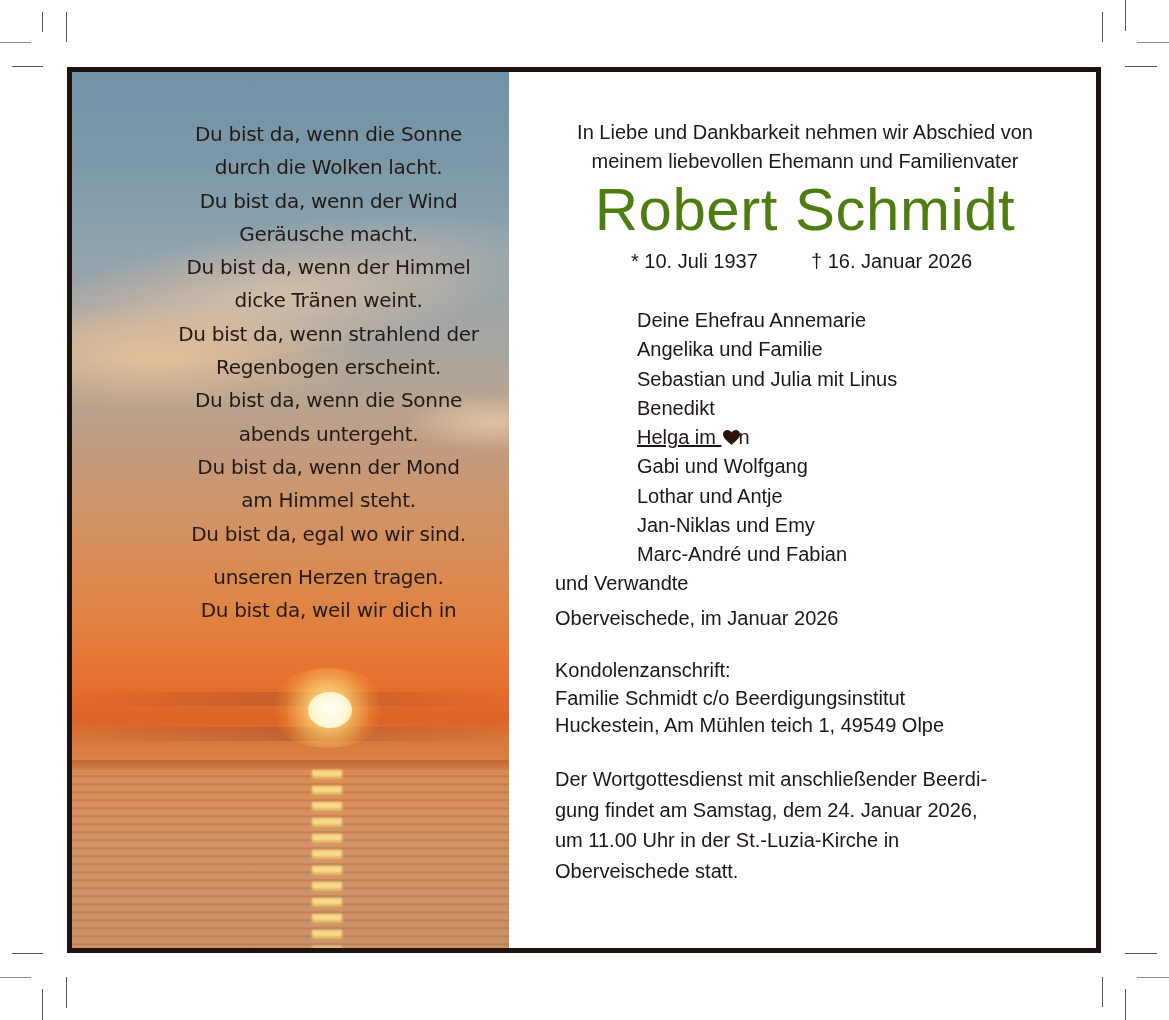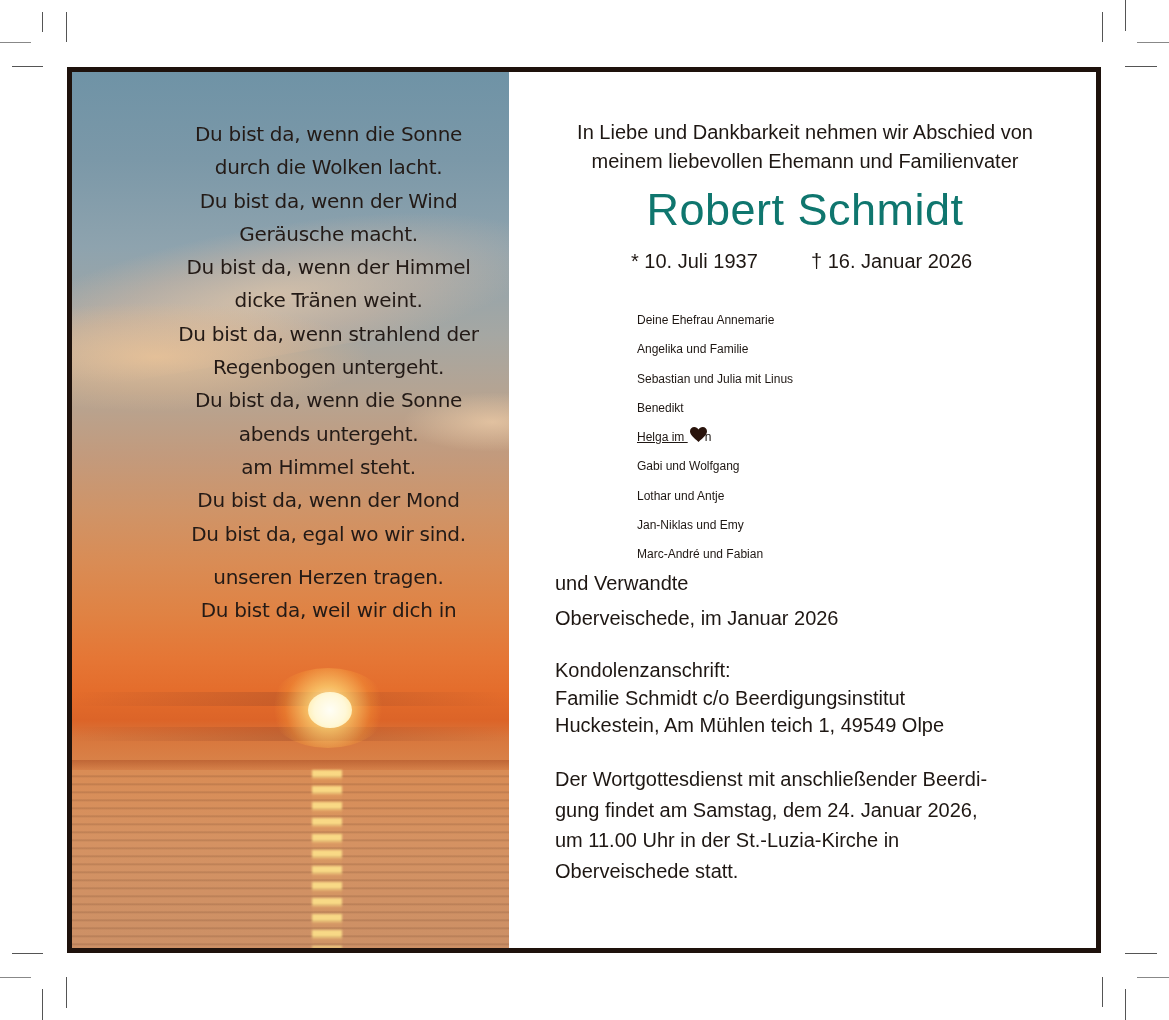--- a/index.html
+++ b/index.html
@@ -72,29 +72,29 @@
     .poem .line { display: block; }
     .poem .line.last { margin-top: 10px; }
 
     .text-col { position: absolute; left: 442px; top: 0; width: 582px; height: 753px; }
     .intro {
       position: absolute; left: 0; top: 46px; width: 582px; text-align: center;
       font-size: 20px; line-height: 29px; color: #1e1713;
     }
     .name {
       position: absolute; left: 0; top: 110px; width: 582px; text-align: center;
-      font-size: 45px; line-height: 56px; color: #0f766e; letter-spacing: 0.5px;
+      font-size: 60px; line-height: 56px; color: #4d7c0f; letter-spacing: 0.5px;
     }
     .dates {
       position: absolute; top: 176px; left: 0; width: 582px; font-size: 20px; line-height: 26px;
     }
     .dates .born { position: absolute; left: 117px; }
     .dates .died { position: absolute; left: 297px; }
     .mourners {
-      position: absolute; left: 123px; top: 234px; font-size: 12px; line-height: 29.3px;
+      position: absolute; left: 123px; top: 234px; font-size: 20px; line-height: 29.3px;
     }
     .mourners .m { display: block; white-space: nowrap; }
     .heart {
       display: inline-block; width: 17px; height: 15px; vertical-align: -1px; margin: 0 -2px 0 2px;
     }
     .plain {
       position: absolute; left: 41px; font-size: 20px; line-height: 29px; white-space: nowrap;
     }
     .plain .l { display: block; }
   </style>
@@ -136,25 +136,25 @@
     <div class="reflection"></div>
 
     <div class="poem">
       <span class="line">Du bist da, wenn die Sonne</span>
       <span class="line">durch die Wolken lacht.</span>
       <span class="line">Du bist da, wenn der Wind</span>
       <span class="line">Geräusche macht.</span>
       <span class="line">Du bist da, wenn der Himmel</span>
       <span class="line">dicke Tränen weint.</span>
       <span class="line">Du bist da, wenn strahlend der</span>
-      <span class="line">Regenbogen untergeht.</span>
+      <span class="line">Regenbogen erscheint.</span>
       <span class="line">Du bist da, wenn die Sonne</span>
       <span class="line">abends untergeht.</span>
+      <span class="line">Du bist da, wenn der Mond</span>
       <span class="line">am Himmel steht.</span>
-      <span class="line">Du bist da, wenn der Mond</span>
       <span class="line">Du bist da, egal wo wir sind.</span>
       <span class="line last">unseren Herzen tragen.</span>
       <span class="line">Du bist da, weil wir dich in</span>
     </div>
   </div>
 
   <div class="text-col">
     <div class="intro">
       <div>In Liebe und Dankbarkeit nehmen wir Abschied von</div>
       <div>meinem liebevollen Ehemann und Familienvater</div>

